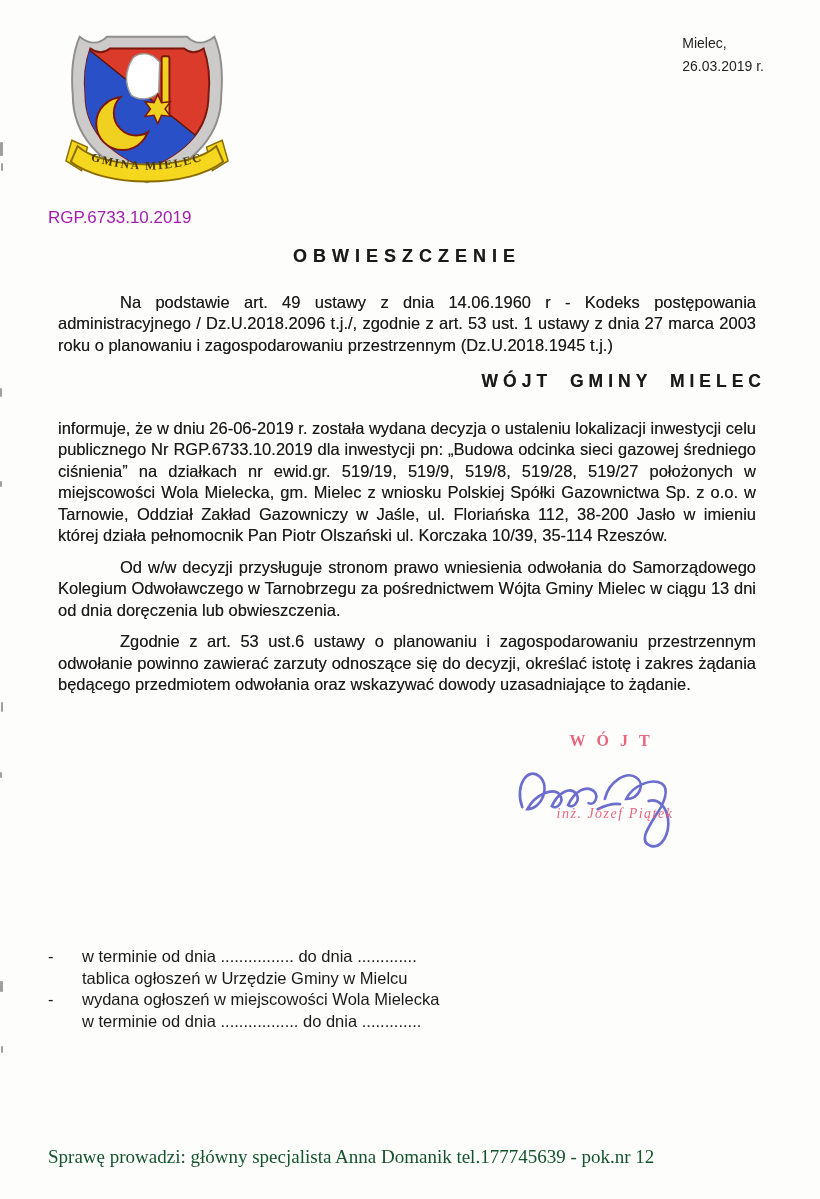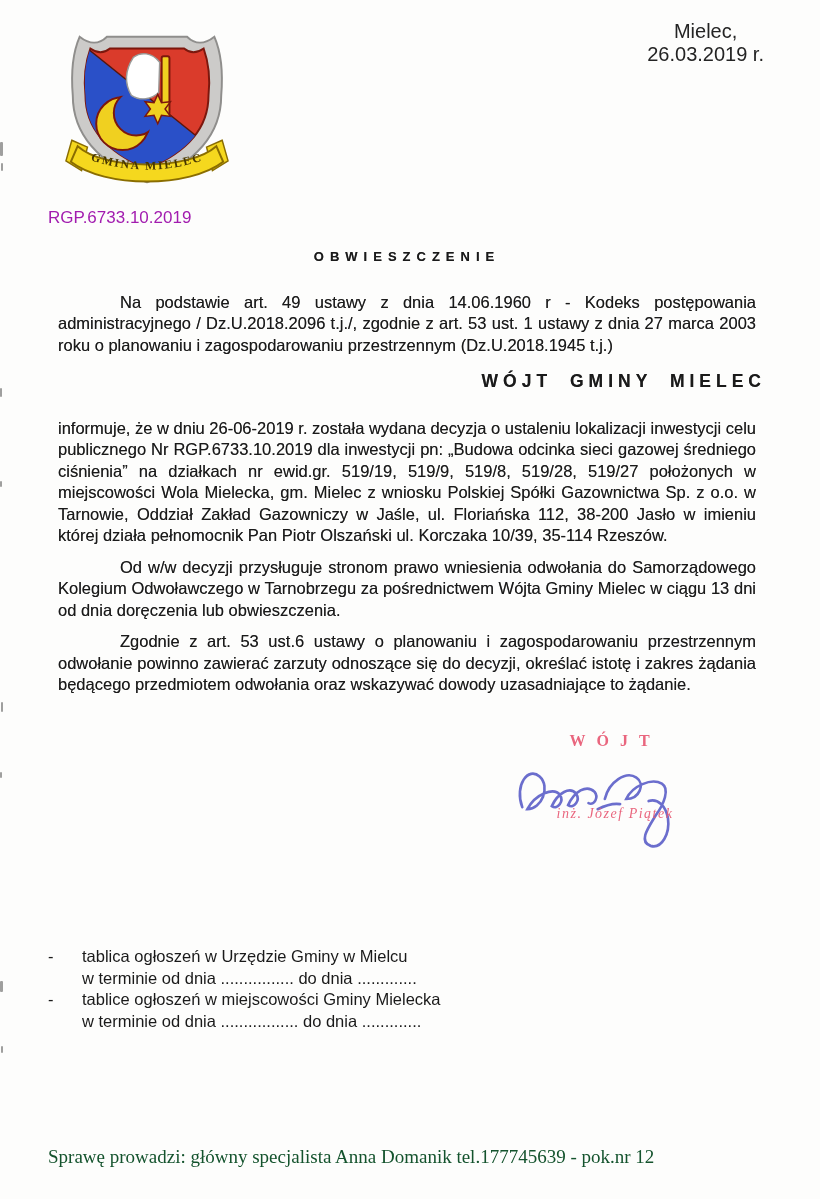--- a/index.html
+++ b/index.html
@@ -20,24 +20,24 @@
     background: rgba(45,45,45,0.45);
     border-radius: 1px;
   }
 
   
   .crest { position: absolute; left: 64px; top: 22px; width: 166px; height: 178px; }
 
   
   .dateline {
     position: absolute;
-    top: 20px;
+    top: 32px;
     right: 56px;
-    text-align: center;
-    font-size: 20px;
+    text-align: left;
+    font-size: 14px;
     line-height: 23px;
     color: #242424;
   }
 
   
   .reference {
     position: absolute;
     left: 48px;
     top: 208px;
     font-size: 17px;
@@ -52,21 +52,21 @@
     width: 718px;
     font-size: 16.5px;
     line-height: 21.5px;
     text-align: justify;
     color: #1a1a1a;
     text-shadow: 0 0 0.4px rgba(0,0,0,0.55);
   }
   .doc-title {
     margin: 0 0 24px 0;
     text-align: center;
-    font-size: 13px;
+    font-size: 18px;
     font-weight: bold;
     letter-spacing: 6px;
   }
   .doc-sub {
     margin: 15px 0 25px 0;
     text-align: right;
     font-size: 17.5px;
     font-weight: bold;
     letter-spacing: 5px;
     word-spacing: 8px;
@@ -218,28 +218,28 @@
         <path d="M88,60 C96,56 104,54 110,55"></path>
       </g>
     </svg>
     <div class="stamp-name">inż. Józef Piątek</div>
   </div>
 
   <div class="postings">
     <div class="posting">
       <span class="dash">-</span>
       <div class="posting-text">
+        <div>w terminie od dnia ................ do dnia .............</div>
         <div>tablica ogłoszeń w Urzędzie Gminy w Mielcu</div>
-        <div>w terminie od dnia ................ do dnia .............</div>
       </div>
     </div>
     <div class="posting">
       <span class="dash">-</span>
       <div class="posting-text">
-        <div>tablice ogłoszeń w miejscowości Gminy Mielecka</div>
+        <div>wydana ogłoszeń w miejscowości Wola Mielecka</div>
         <div>w terminie od dnia ................. do dnia .............</div>
       </div>
     </div>
   </div>
 
   <div class="footer">Sprawę prowadzi: główny specjalista Anna Domanik tel.177745639 - pok.nr 12</div>
 
 </div>
 
 </body></html>

